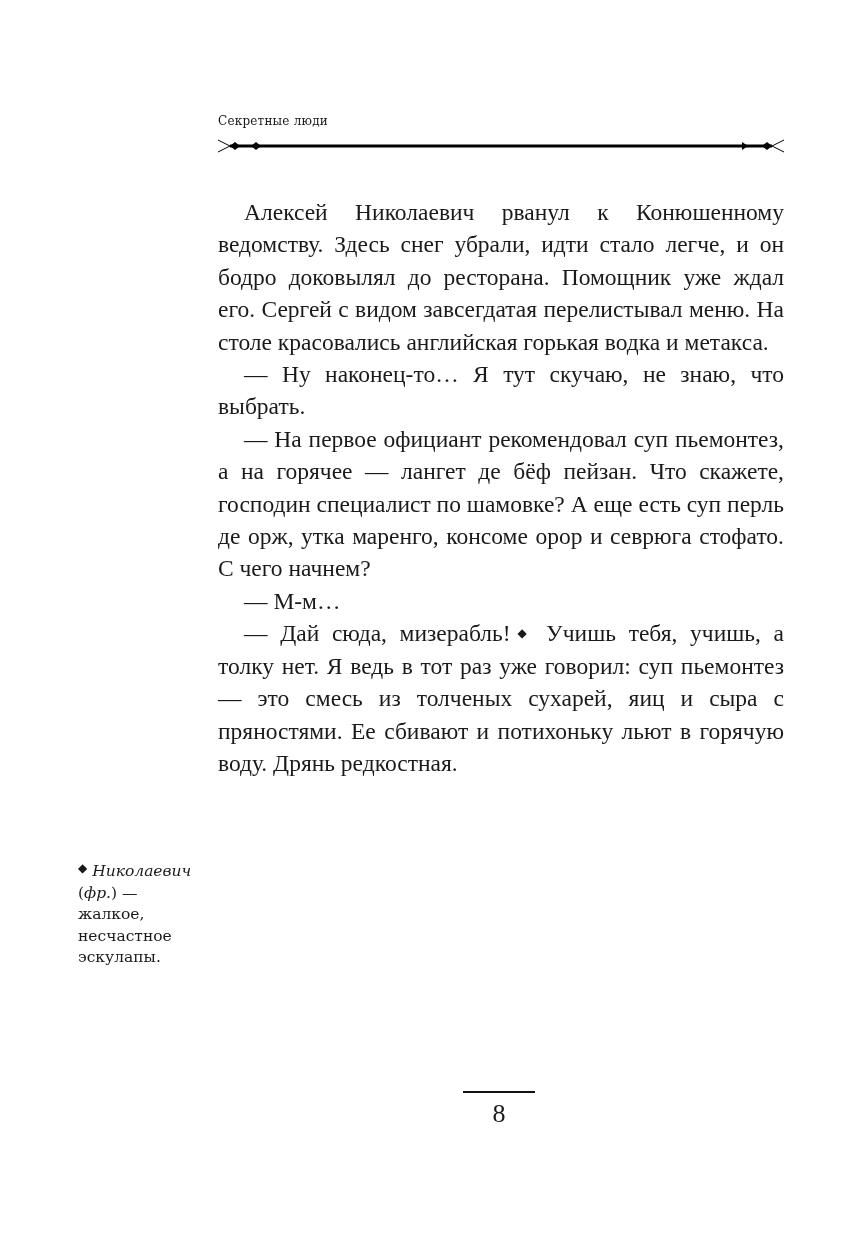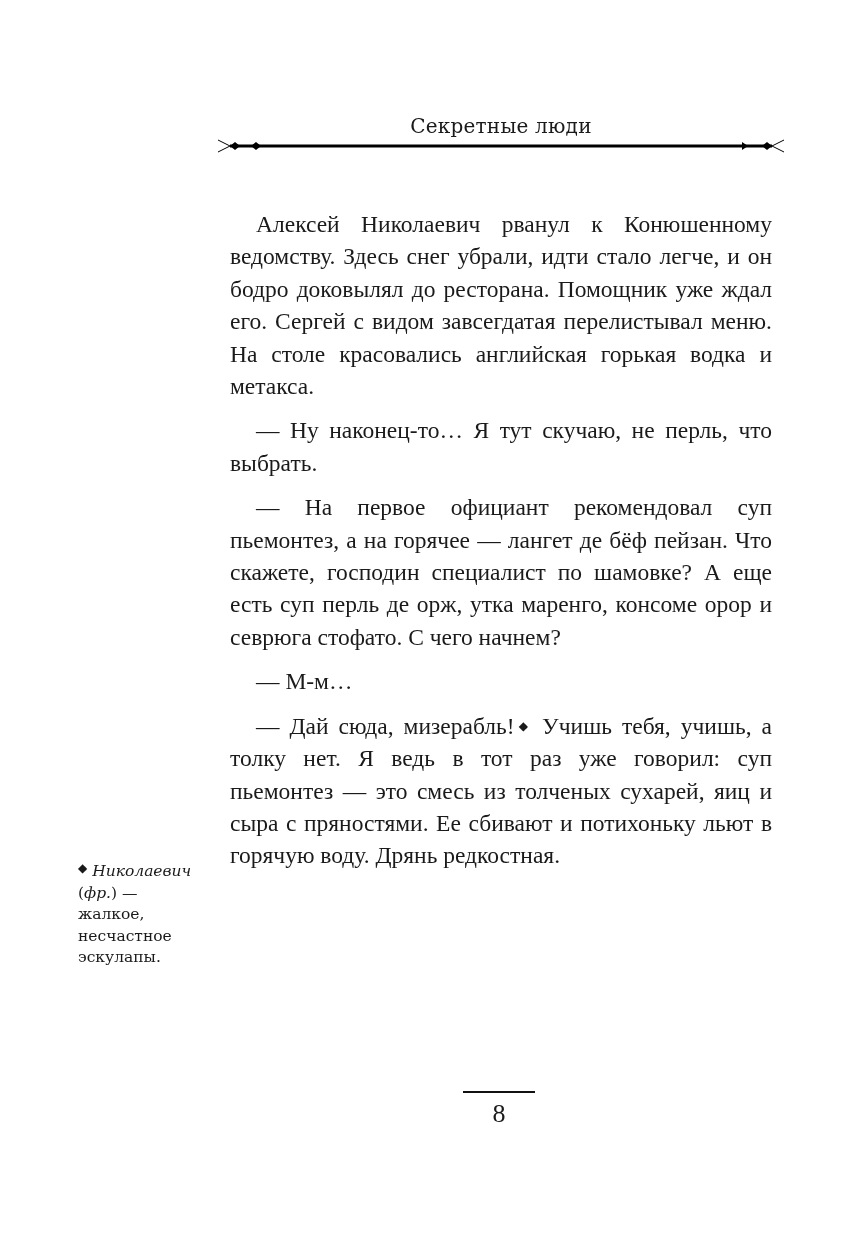--- a/index.html
+++ b/index.html
@@ -1,27 +1,27 @@
 <!DOCTYPE html>
 <html><head>
   <meta charset="utf-8">
   <style>
     html, body { margin: 0; padding: 0; background: #ffffff; }
     body { width: 868px; height: 1240px; position: relative; overflow: hidden; color: #1a1a1a; }
     .running-head {
       position: absolute; left: 218px; width: 566px; top: 114px;
-      text-align: center; font-family: "DejaVu Serif", serif; font-size: 20px; letter-spacing: 0.2px;
+      font-family: "DejaVu Serif", serif; font-size: 12px; letter-spacing: 0.2px;
     }
     .head-rule { position: absolute; left: 218px; top: 138px; width: 566px; height: 16px; }
     .body-text {
       position: absolute; left: 218px; width: 566px; top: 196px;
       font-family: "Liberation Serif", serif; font-size: 23.5px; line-height: 32.4px;
       text-align: justify; text-align-last: left;
     }
-    .body-text p { margin: 12px; text-indent: 26px; hyphens: manual; }
+    .body-text p { margin: 0; text-indent: 26px; hyphens: manual; }
     .note-mark { font-size: 12px; vertical-align: 4px; }
     .sidenote {
       position: absolute; left: 78px; width: 122px; top: 858px;
       font-family: "DejaVu Serif", serif; font-size: 15.5px; line-height: 21.6px;
     }
     .sidenote i { font-style: italic; }
     .folio-rule { position: absolute; left: 463px; top: 1091px; width: 72px; height: 2px; background: #111; }
     .folio { position: absolute; left: 463px; width: 72px; top: 1099px; text-align: center;
       font-family: "Liberation Serif", serif; font-size: 26px; }
   </style>
@@ -35,21 +35,21 @@
   <path d="M0 2 L12 8 L0 14" fill="none" stroke="#000" stroke-width="1"></path>
   <path d="M566 2 L554 8 L566 14" fill="none" stroke="#000" stroke-width="1"></path>
   <polygon points="12,8 17,4 22,8 17,12" fill="#000"></polygon>
   <polygon points="33,8 38,4 43,8 38,12" fill="#000"></polygon>
   <polygon points="524,4 530,8 524,12" fill="#000"></polygon>
   <polygon points="544,8 549,4 554,8 549,12" fill="#000"></polygon>
 </svg>
 
 <div class="body-text">
   <p>Алексей Николаевич рванул к Конюшенному ведомству. Здесь снег убрали, идти стало легче, и он бодро доковылял до ресторана. Помощник уже ждал его. Сергей с видом завсегдатая перелистывал меню. На столе красовались английская горькая водка и метакса.</p>
-  <p>— Ну наконец-то… Я тут скучаю, не перль, что выбрать.</p>
+  <p>— Ну наконец-то… Я тут скучаю, не знаю, что выбрать.</p>
   <p>— На первое официант рекомендовал суп пьемонтез, а на горячее — лангет де бёф пейзан. Что скажете, господин специалист по шамовке? А еще есть суп перль де орж, утка маренго, консоме орор и севрюга стофато. С чего начнем?</p>
   <p>— М-м…</p>
   <p><span>— Дай сюда, мизерабль!</span><span class="note-mark">◆</span><span> Учишь тебя, учишь, а толку нет. Я ведь в тот раз уже говорил: суп пьемонтез — это смесь из толченых сухарей, яиц и сыра с пряностями. Ее сбивают и потихоньку льют в горячую воду. Дрянь редкостная.</span></p>
 </div>
 
 <div class="sidenote"><span class="note-mark">◆</span> <i>Николаевич</i><br>(<i>фр.</i>)<span> — жалкое, несчастное эскулапы.</span></div>
 
 <div class="folio-rule"></div>
 <div class="folio">8</div>
 

